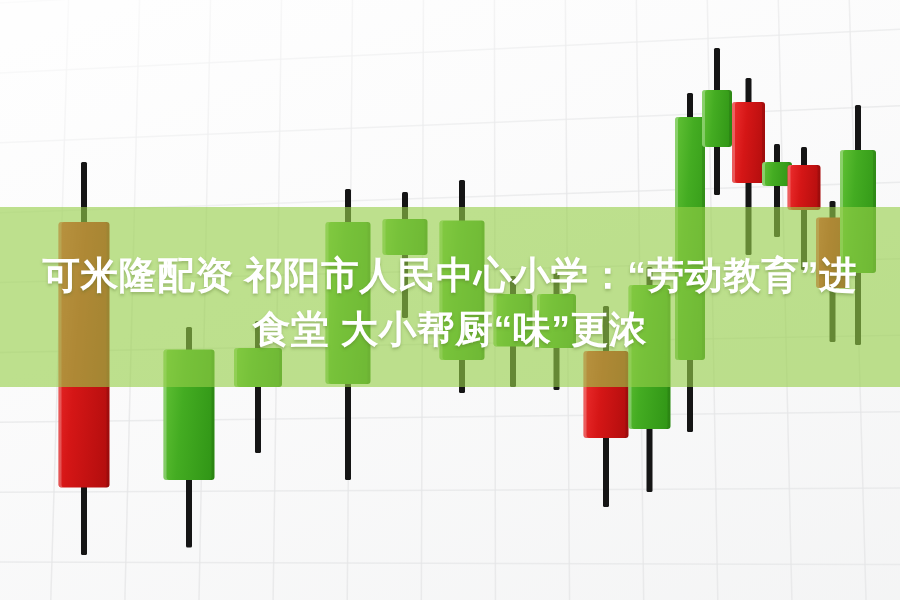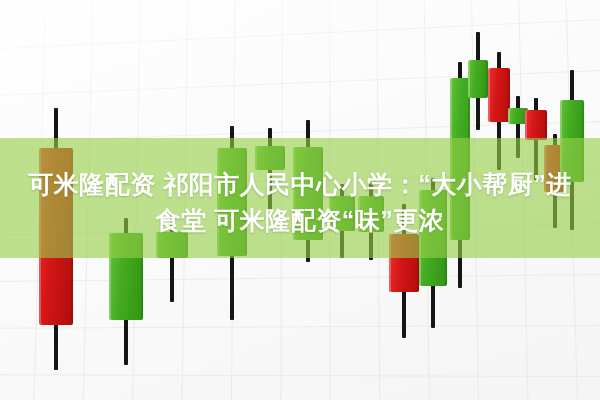--- a/index.html
+++ b/index.html
@@ -196,17 +196,17 @@
       </div>
       <div class="candle">
         <div class="wick" style="left: 570px; top: 70px; height: 160px; background: rgb(21, 21, 21);"></div>
         <div class="body up" style="left: 560px; top: 100px; width: 24px; height: 82px;"></div>
       </div>
     </div>
 
   <div class="band" id="band" style="top: 138px; height: 120px;"></div>
 
   <div class="headline" id="headline" style="top: 166px; color: rgb(255, 255, 255);">
-    <span class="line line1">可米隆配资 祁阳市人民中心小学：“大小帮厨”进</span>
-    <span class="line line2">食堂 可米隆配资“味”更浓</span>
+    <span class="line line1">可米隆配资 祁阳市人民中心小学：“劳动教育”进</span>
+    <span class="line line2">食堂 大小帮厨“味”更浓</span>
   </div>
 
 </div>
 
 </body></html>

